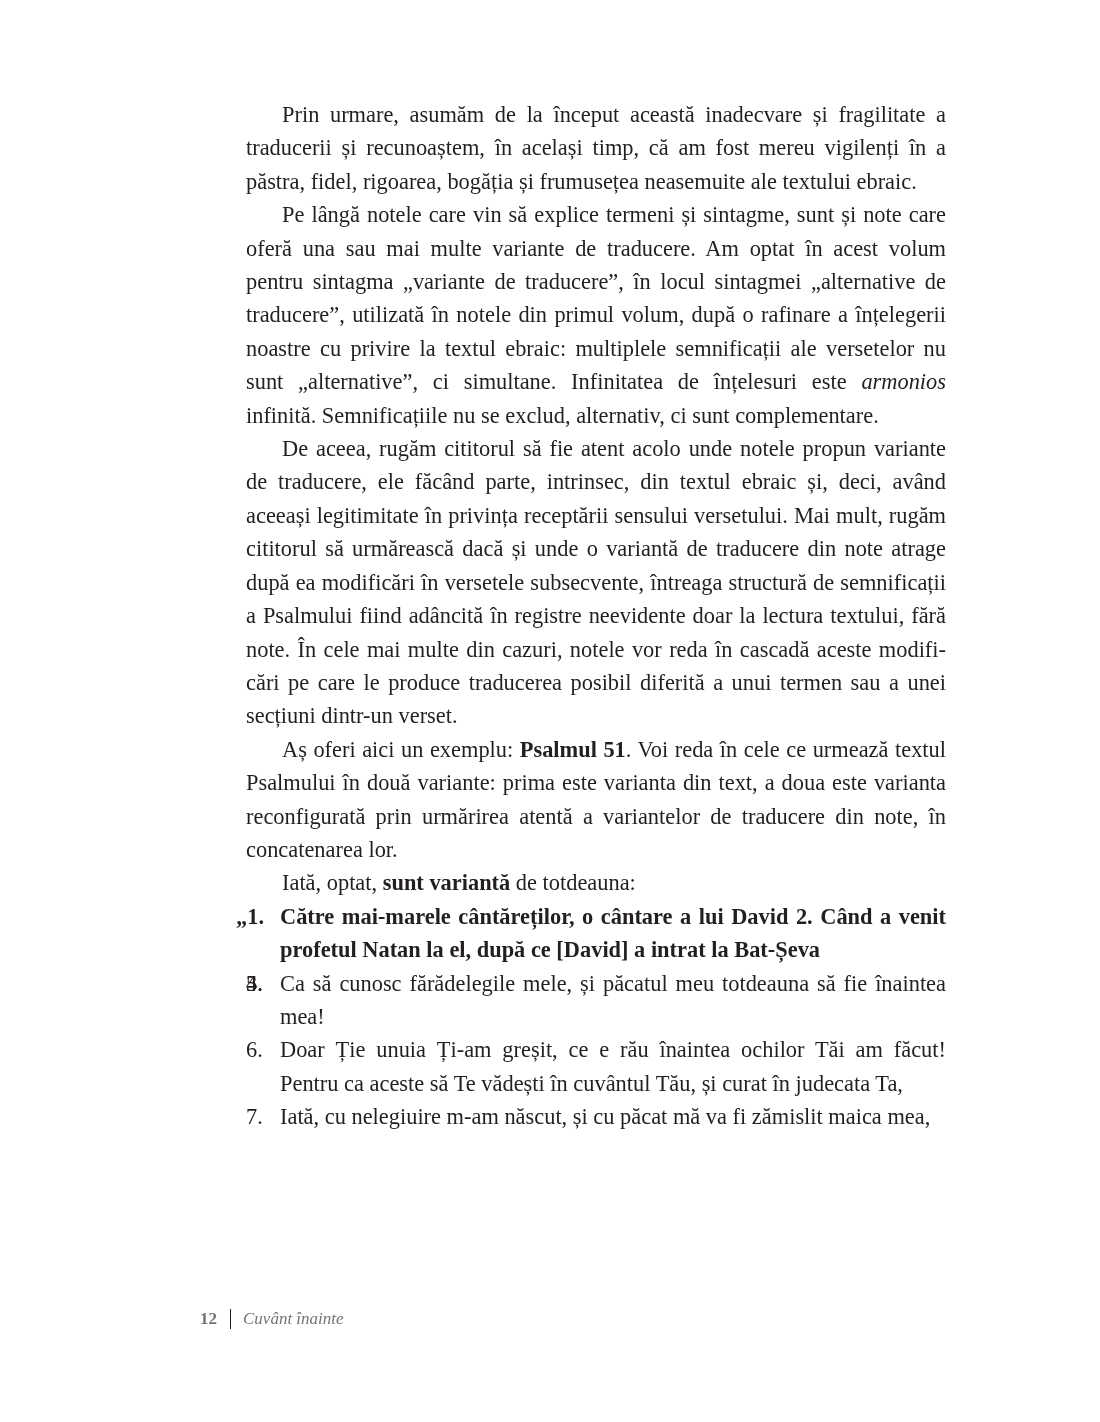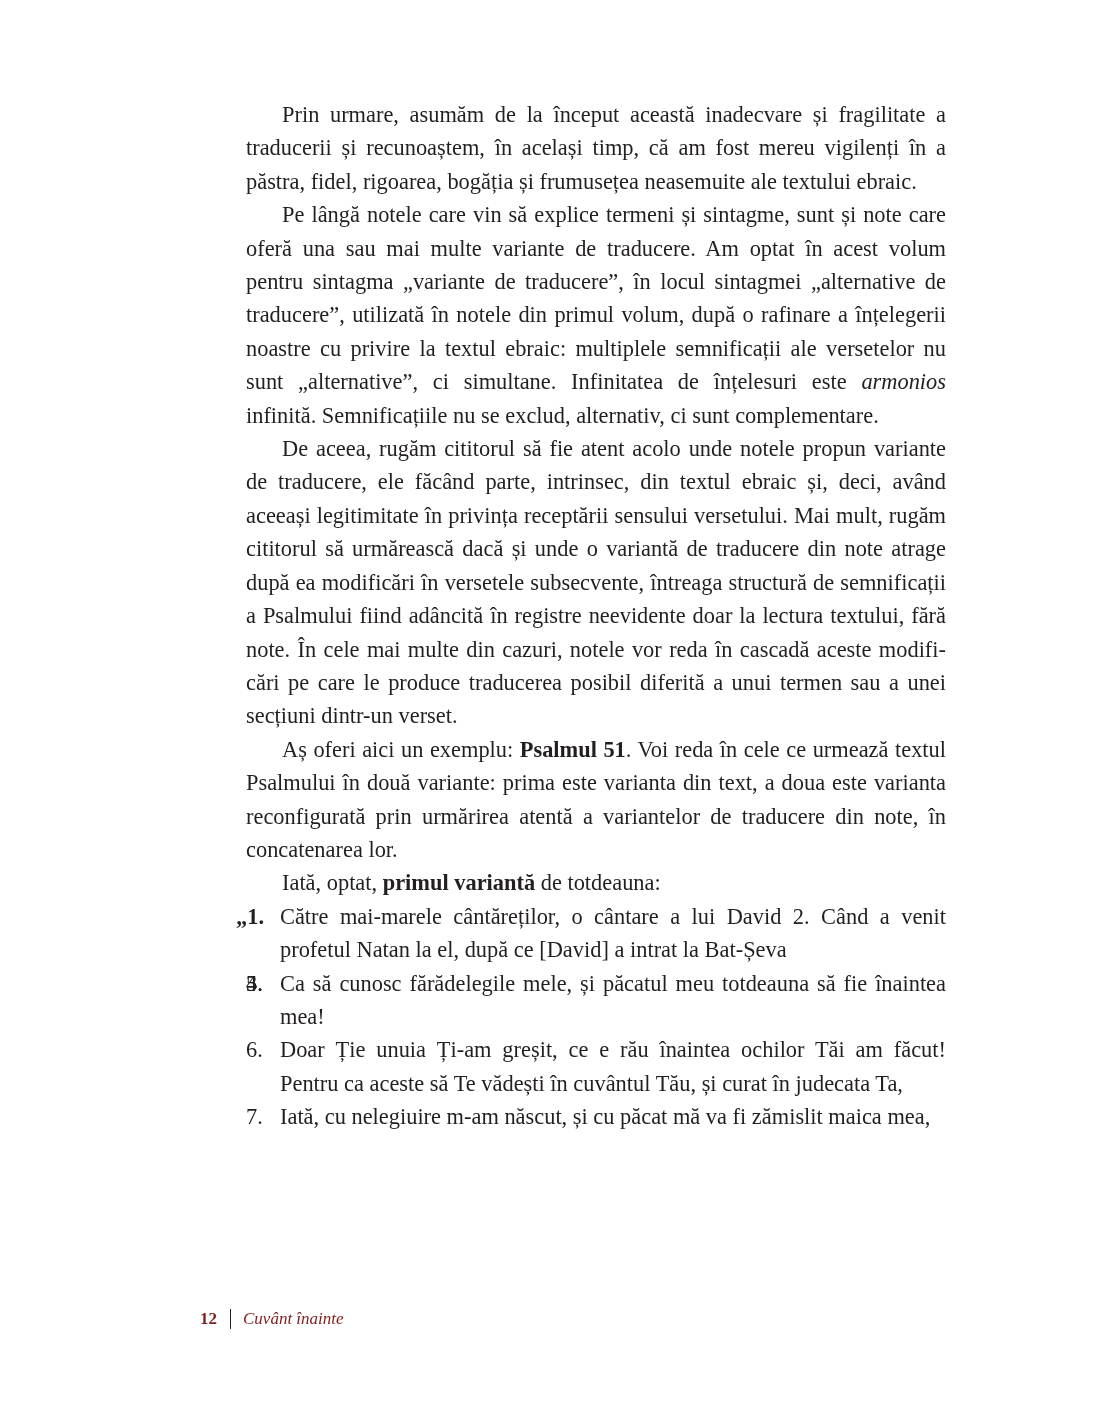--- a/index.html
+++ b/index.html
@@ -48,30 +48,30 @@
       left: 0;
       top: 0;
       width: 34px;
       font-variant-numeric: oldstyle-nums;
     }
     .verse.first .num {
       left: -10px;
       width: 44px;
       font-weight: bold;
     }
-    .verse.bold .text { font-weight: normal; }
+    .verse.bold .text { font-weight: bold; }
     .footer {
       position: absolute;
       left: 200px;
       top: 1307px;
       font-size: 17px;
       line-height: 24px;
       display: flex;
       align-items: center;
-      color: #7f1d1d;
+      color: #737373;
     }
     .footer .page-number { font-weight: bold; }
     .footer .sep {
       display: inline-block;
       width: 1px;
       height: 20px;
       background: #231f20;
       margin: 0 12px 0 13px;
     }
     .footer .section { font-style: italic; }
@@ -82,21 +82,21 @@
 <div class="page">
 
   <p class="para">Prin urmare, asumăm de la început această inadecvare și fragilitate a traducerii și recunoaștem, în același timp, că am fost mereu vigilenți în a păstra, fidel, rigoarea, bogăția și frumusețea neasemuite ale textului ebraic.</p>
 
   <p class="para"><span>Pe lângă notele care vin să explice termeni și sintagme, sunt și note care oferă una sau mai multe variante de traducere. Am optat în acest volum pentru sintagma „variante de traducere”, în locul sintagmei „alternative de traducere”, utilizată în notele din primul volum, după o rafinare a înțelegerii noastre cu privire la textul ebraic: multiplele semnificații ale versetelor nu sunt „alternative”, ci simultane. Infinitatea de înțelesuri este </span><em>armonios</em><span> infinită. Semnificațiile nu se exclud, alternativ, ci sunt complementare.</span></p>
 
   <p class="para">De aceea, rugăm cititorul să fie atent acolo unde notele propun variante de traducere, ele făcând parte, intrinsec, din textul ebraic și, deci, având aceeași legitimitate în privința receptării sensului versetului. Mai mult, rugăm cititorul să urmărească dacă și unde o variantă de traducere din note atrage după ea modificări în versetele subsecvente, întreaga structură de semnificații a Psalmului fiind adâncită în registre neevidente doar la lectura textului, fără note. În cele mai multe din cazuri, notele vor reda în cascadă aceste modifi­cări pe care le produce traducerea posibil diferită a unui termen sau a unei secțiuni dintr-un verset.</p>
 
   <p class="para"><span>Aș oferi aici un exemplu: </span><b>Psalmul 51</b><span>. Voi reda în cele ce urmează textul Psalmului în două variante: prima este varianta din text, a doua este varianta reconfigurată prin urmărirea atentă a variantelor de traducere din note, în concatenarea lor.</span></p>
 
-  <p class="para"><span>Iată, optat, </span><b>primul variantă</b><span> de totdeauna:</span></p>
+  <p class="para"><span>Iată, optat, </span><b>sunt variantă</b><span> de totdeauna:</span></p>
 
   <ol class="verses">
     <li class="verse first bold">
       <span class="num">„1.</span>
       <span class="text">Către mai-marele cântăreților, o cântare a lui David 2. Când a venit profetul Natan la el, după ce [David] a intrat la Bat-Șeva</span>
     </li>
     <li class="verse">
       <span class="num">3.</span>
     </li>
     <li class="verse">

